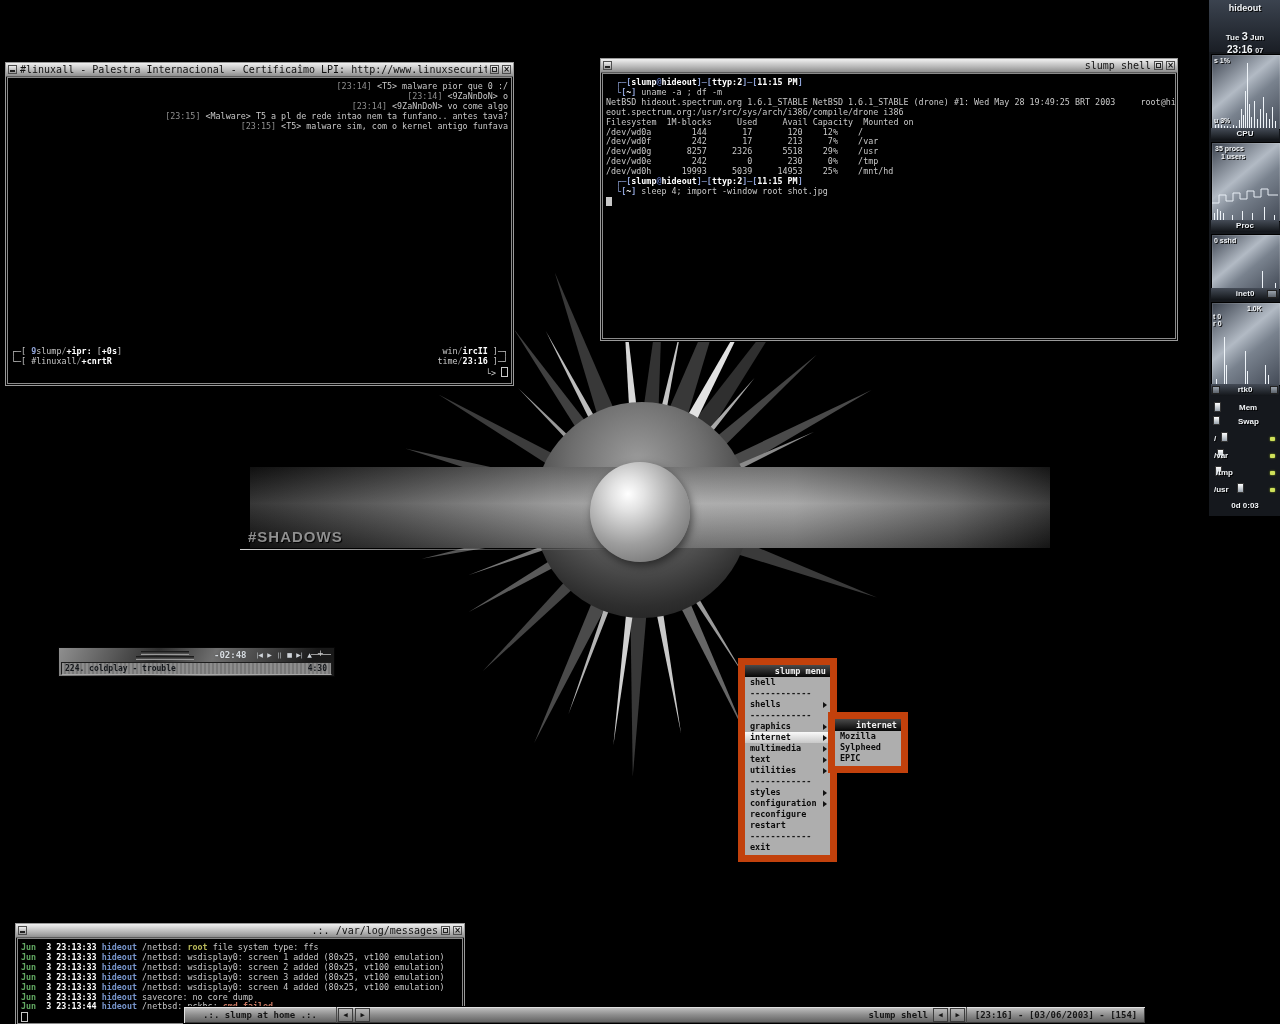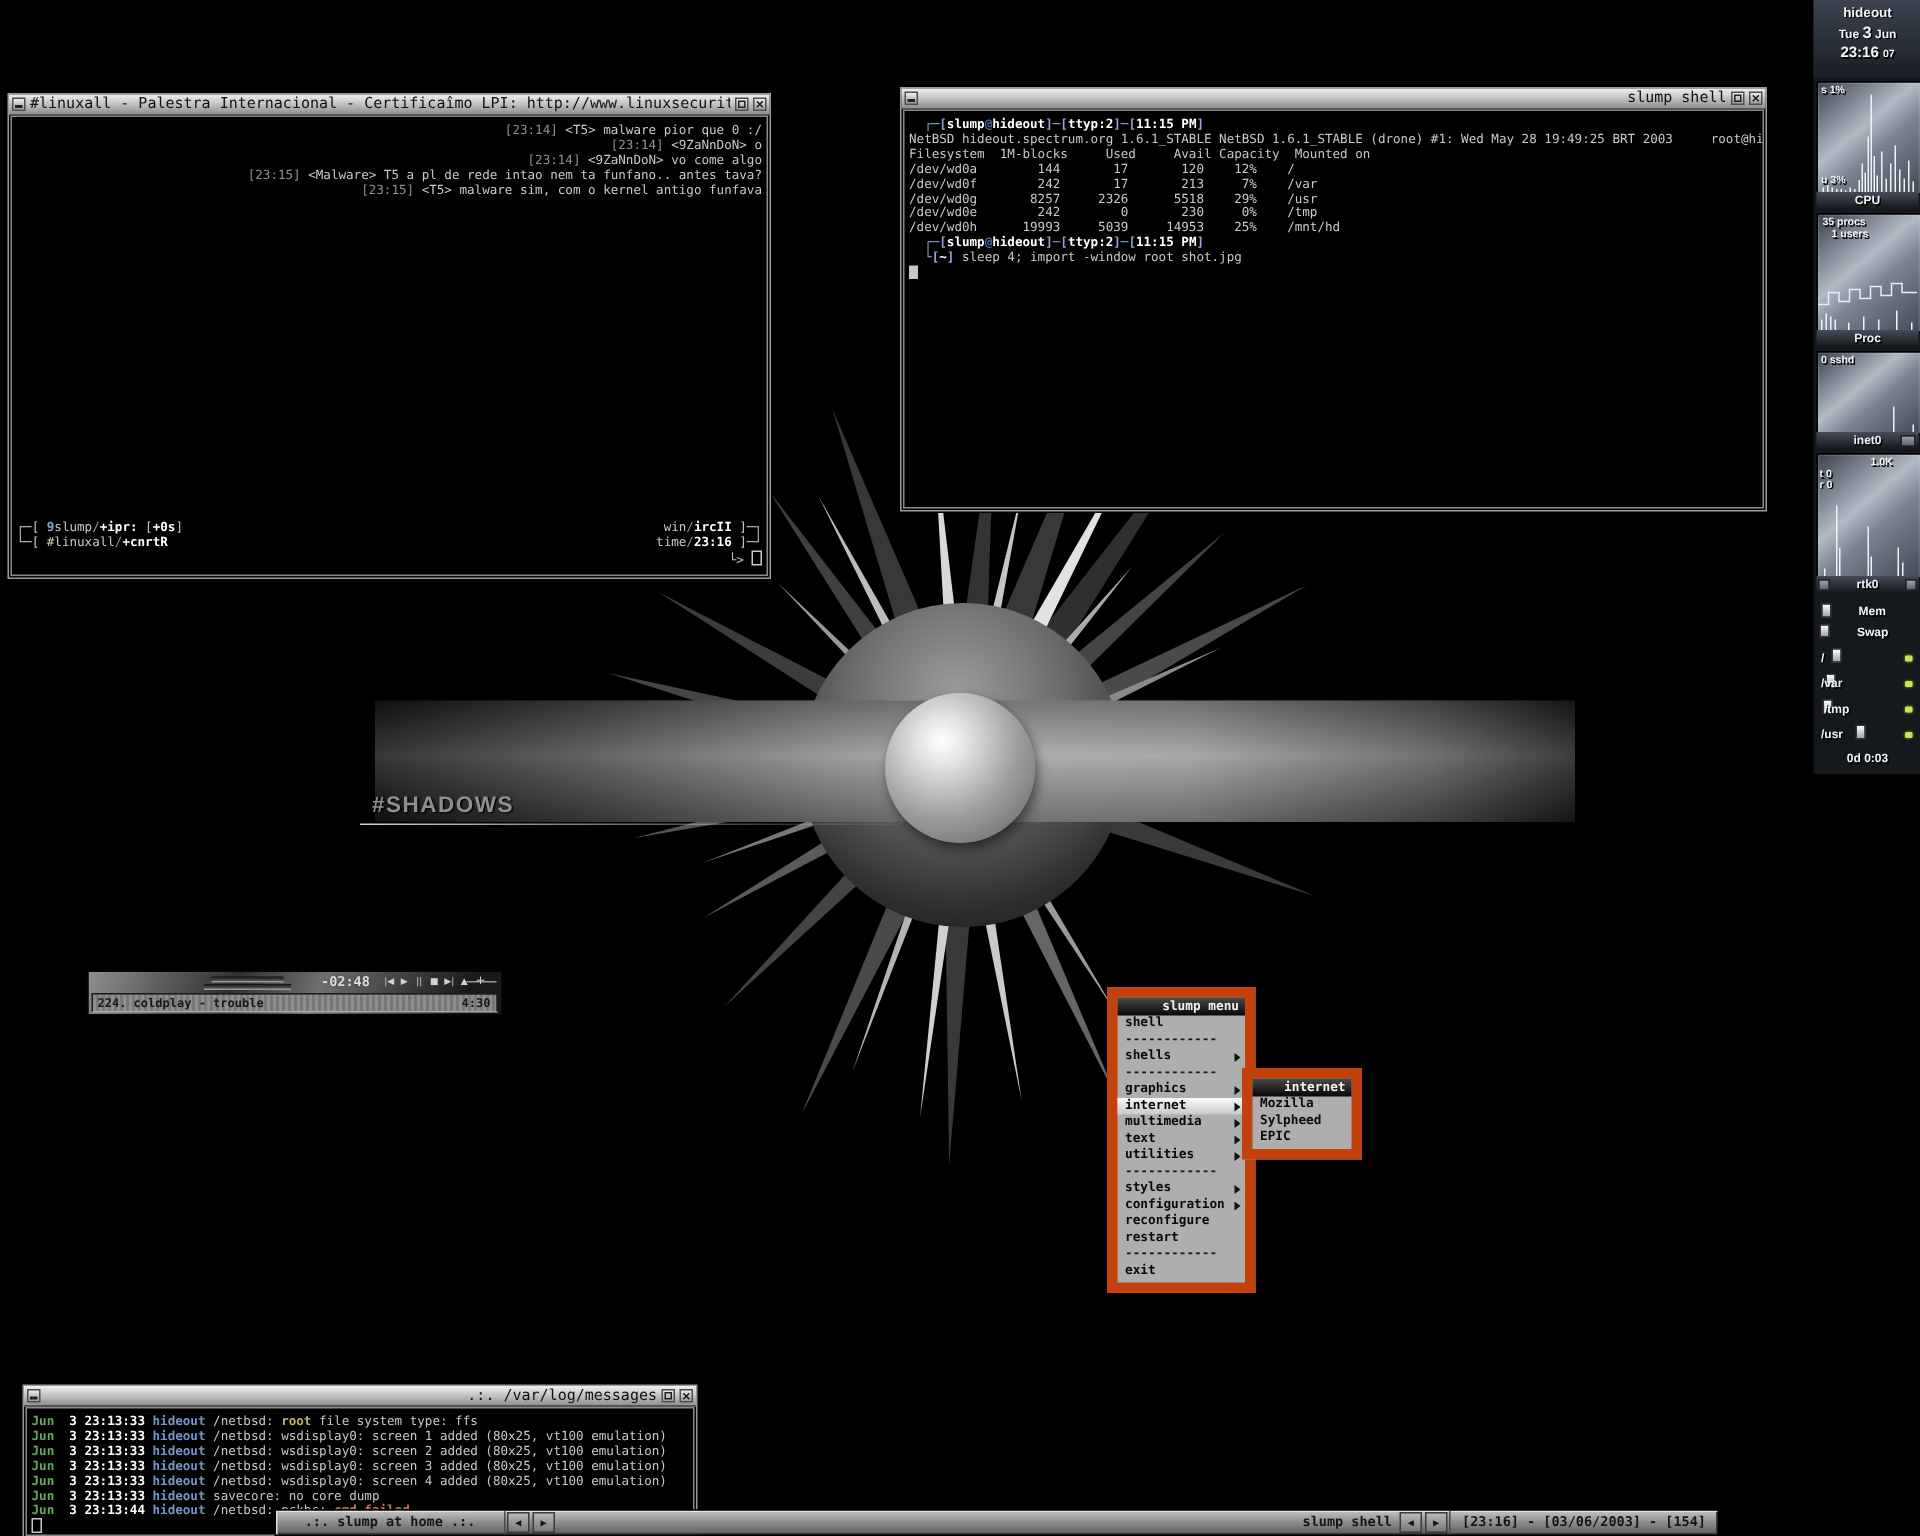--- a/index.html
+++ b/index.html
@@ -83,21 +83,21 @@
     display:flex;align-items:center;font:bold 8px "DejaVu Sans Mono",monospace;color:#15181c;}
   .p-track{flex:1;padding-left:3px;white-space:nowrap;overflow:hidden;}
   .p-dur{padding-right:4px;}
 
   
   .dock{position:absolute;left:1208px;top:0;width:72px;height:516px;background:#15181d;border-left:1px solid #000;
     z-index:15;font-family:"Liberation Sans",sans-serif;}
   .d-text{color:#f2f5f8;text-shadow:1px 1px 0 #000;font-weight:bold;position:absolute;}
   .host-panel{position:absolute;left:0;top:0;width:72px;height:52px;background:linear-gradient(#3b434f,#1a1e25);text-align:center;}
   .host-name{font-size:9px;padding-top:3px;}
-  .host-date{font-size:8px;margin-top:3px;}
+  .host-date{font-size:8px;margin-top:17px;}
   .host-date .day{font-size:11px;}
   .host-time{font-size:10px;margin-top:2px;}
   .host-time .sec{font-size:7px;}
   .host-panel div{color:#f2f5f8;text-shadow:1px 1px 0 #000;font-weight:bold;}
   .chart{position:absolute;left:2px;width:68px;border:1px solid #000;box-shadow:inset 0 0 0 1px rgba(255,255,255,.12);
     background:linear-gradient(140deg,#3a414d 0%,#b2bac4 42%,#79828e 60%,#434a56 100%);}
   .chart svg{position:absolute;left:0;bottom:0;}
   .chart-label{position:absolute;left:2px;width:68px;height:12px;background:linear-gradient(#454c57,#121519);
     color:#eef2f6;font:bold 8px "Liberation Sans",sans-serif;text-align:center;line-height:12px;text-shadow:1px 1px 0 #000;}
   .ov{font-size:7px;}
@@ -200,21 +200,23 @@
       <span class="tb-title right">slump shell</span>
       <span class="tb-btn">
           <span class="g-max"></span>
         </span>
       <span class="tb-btn">
           <span class="g-close">×</span>
         </span>
     </div>
     <div class="client">
       <div class="term-line"><span class="s-b">  ┌─[</span><span class="s-w">slump</span><span class="s-bd">@</span><span class="s-w">hideout</span><span class="s-b">]─[</span><span class="s-w">ttyp:2</span><span class="s-b">]─[</span><span class="s-w">11:15 PM</span><span class="s-b">]</span></div>
+      <div class="term-line"><span class="s-b">  └[</span><span class="s-w">~</span><span class="s-b">] </span><span class="s-p">uname -a ; df -m</span></div>
       <div class="term-line"><span class="s-p">NetBSD hideout.spectrum.org 1.6.1_STABLE NetBSD 1.6.1_STABLE (drone) #1: Wed May 28 19:49:25 BRT 2003     root@hid</span></div>
+      <div class="term-line"><span class="s-p">eout.spectrum.org:/usr/src/sys/arch/i386/compile/drone i386</span></div>
       <div class="term-line"><span class="s-p">Filesystem  1M-blocks     Used     Avail Capacity  Mounted on</span></div>
       <div class="term-line"><span class="s-p">/dev/wd0a        144       17       120    12%    /</span></div>
       <div class="term-line"><span class="s-p">/dev/wd0f        242       17       213     7%    /var</span></div>
       <div class="term-line"><span class="s-p">/dev/wd0g       8257     2326      5518    29%    /usr</span></div>
       <div class="term-line"><span class="s-p">/dev/wd0e        242        0       230     0%    /tmp</span></div>
       <div class="term-line"><span class="s-p">/dev/wd0h      19993     5039     14953    25%    /mnt/hd</span></div>
       <div class="term-line"><span class="s-b">  ┌─[</span><span class="s-w">slump</span><span class="s-bd">@</span><span class="s-w">hideout</span><span class="s-b">]─[</span><span class="s-w">ttyp:2</span><span class="s-b">]─[</span><span class="s-w">11:15 PM</span><span class="s-b">]</span></div>
       <div class="term-line"><span class="s-b">  └[</span><span class="s-w">~</span><span class="s-b">] </span><span class="s-p">sleep 4; import -window root shot.jpg</span></div>
       <div class="term-line"><span class="s-curf"></span></div>
     </div>

